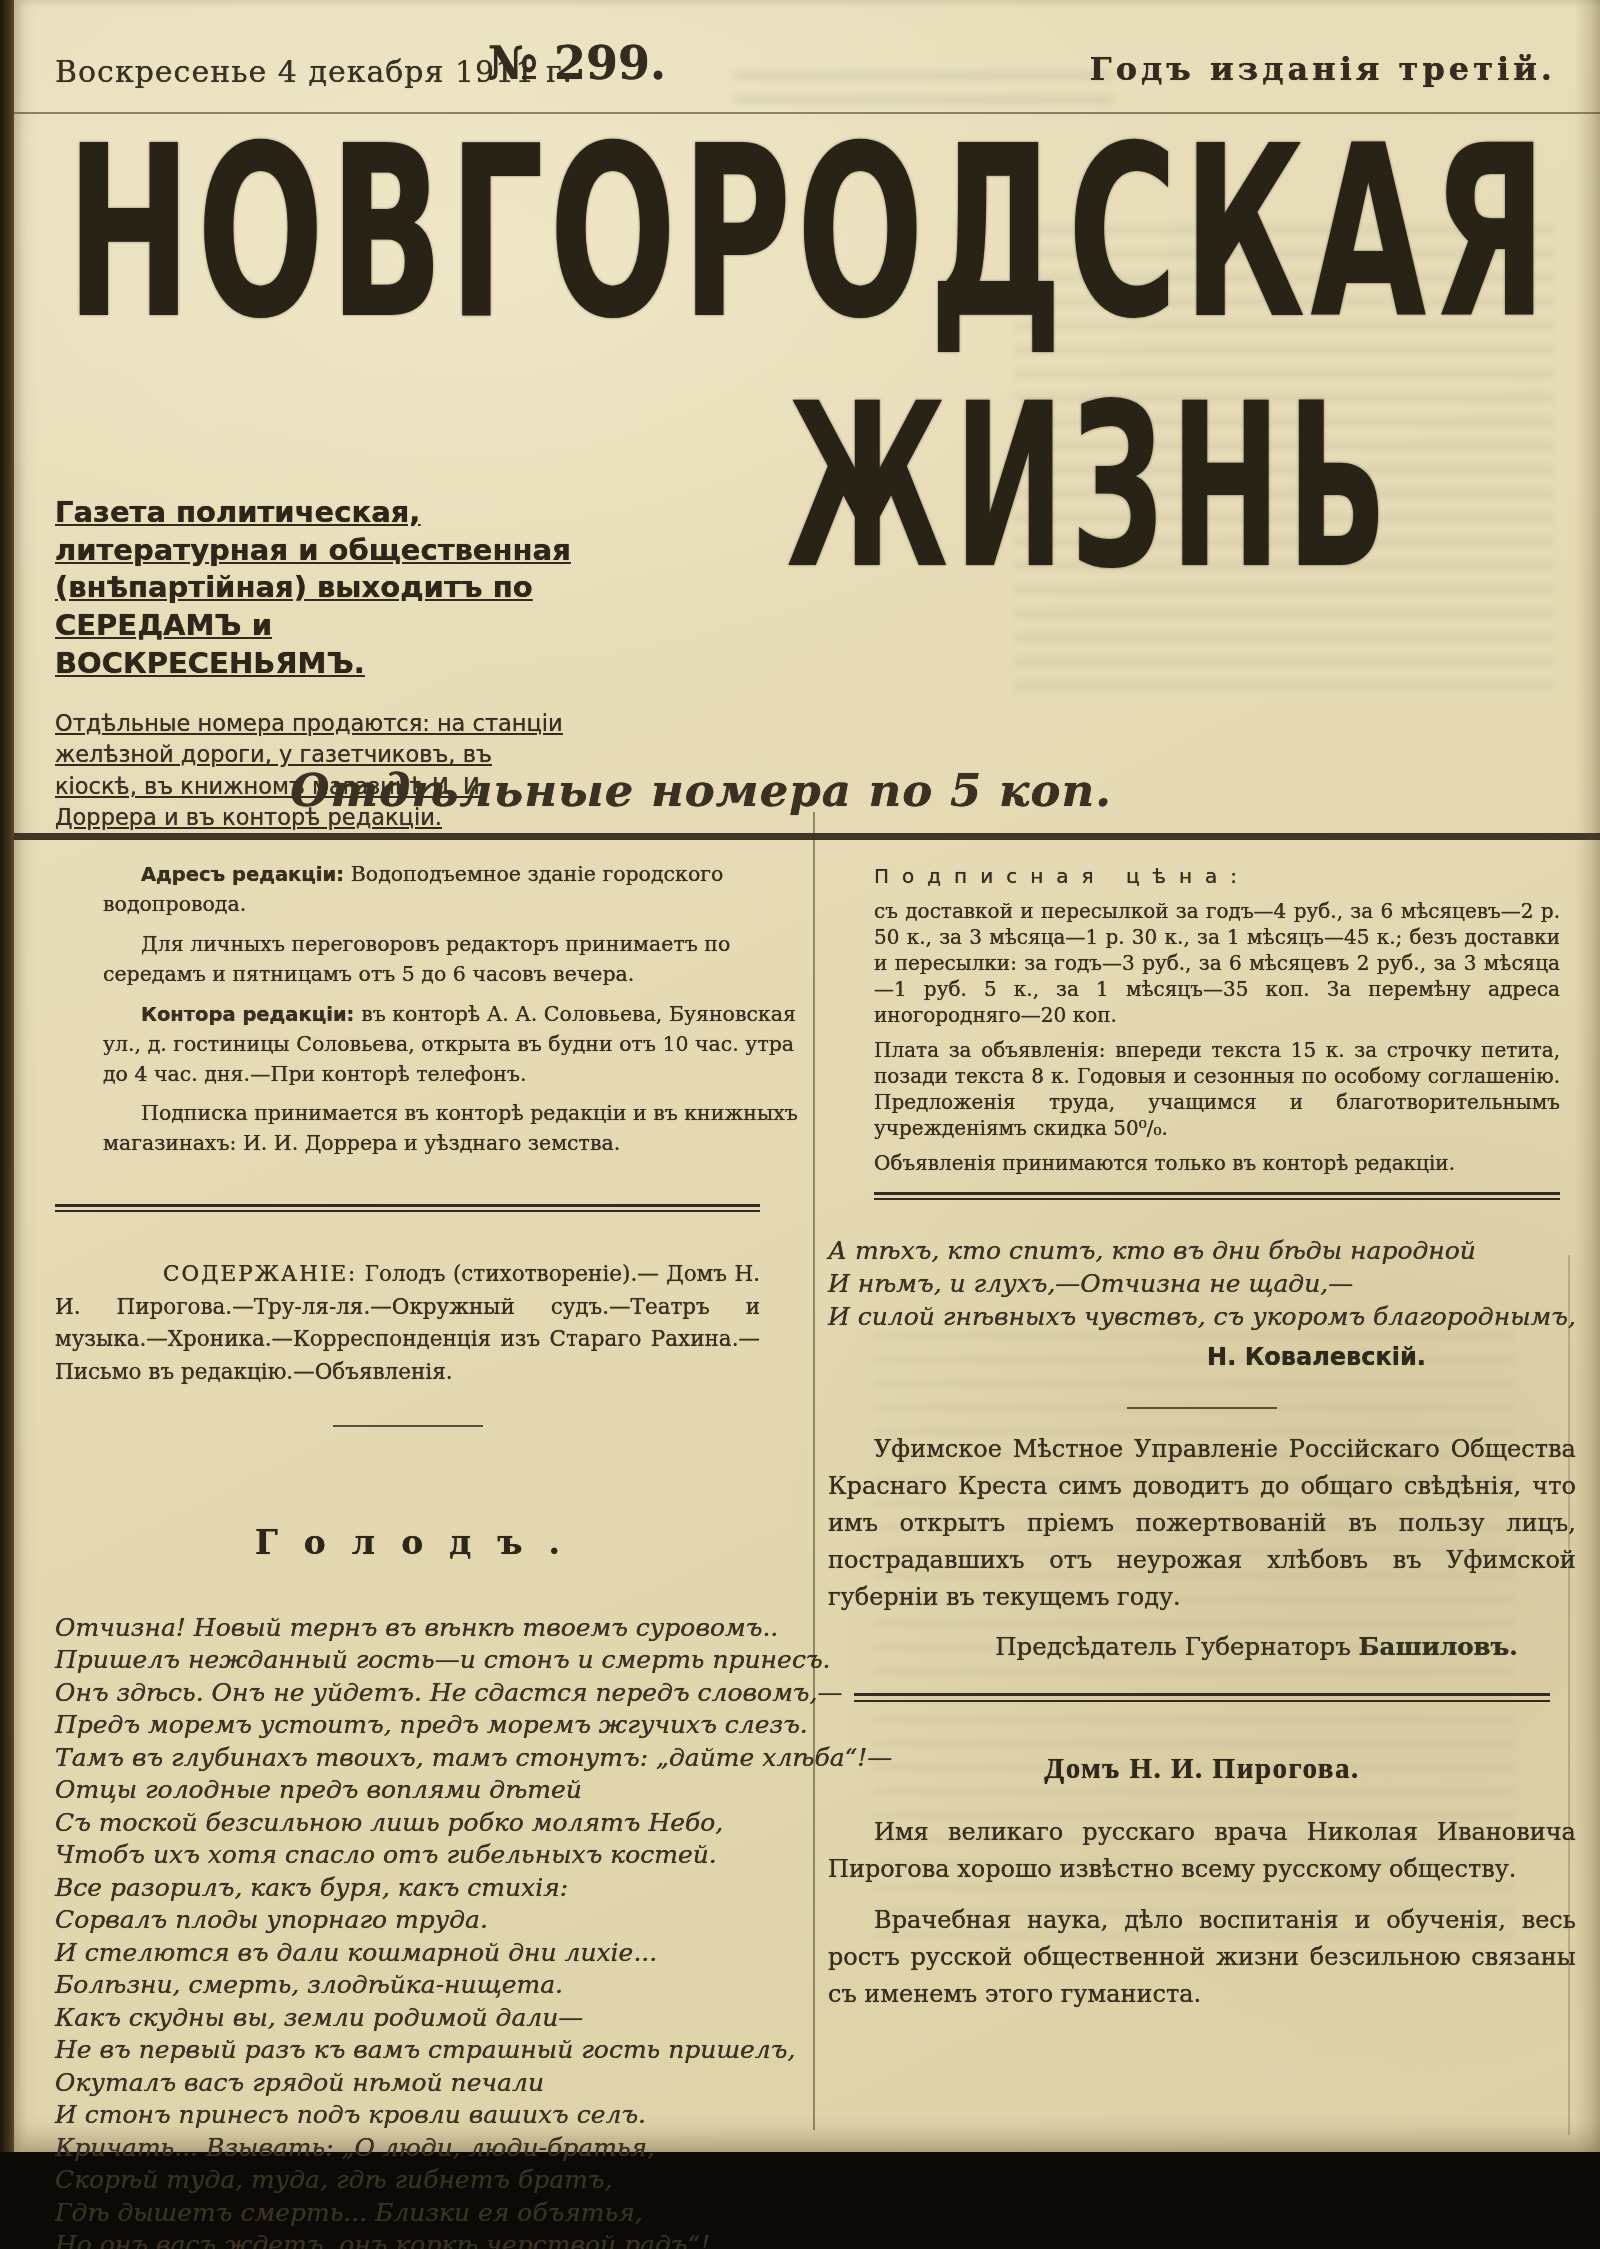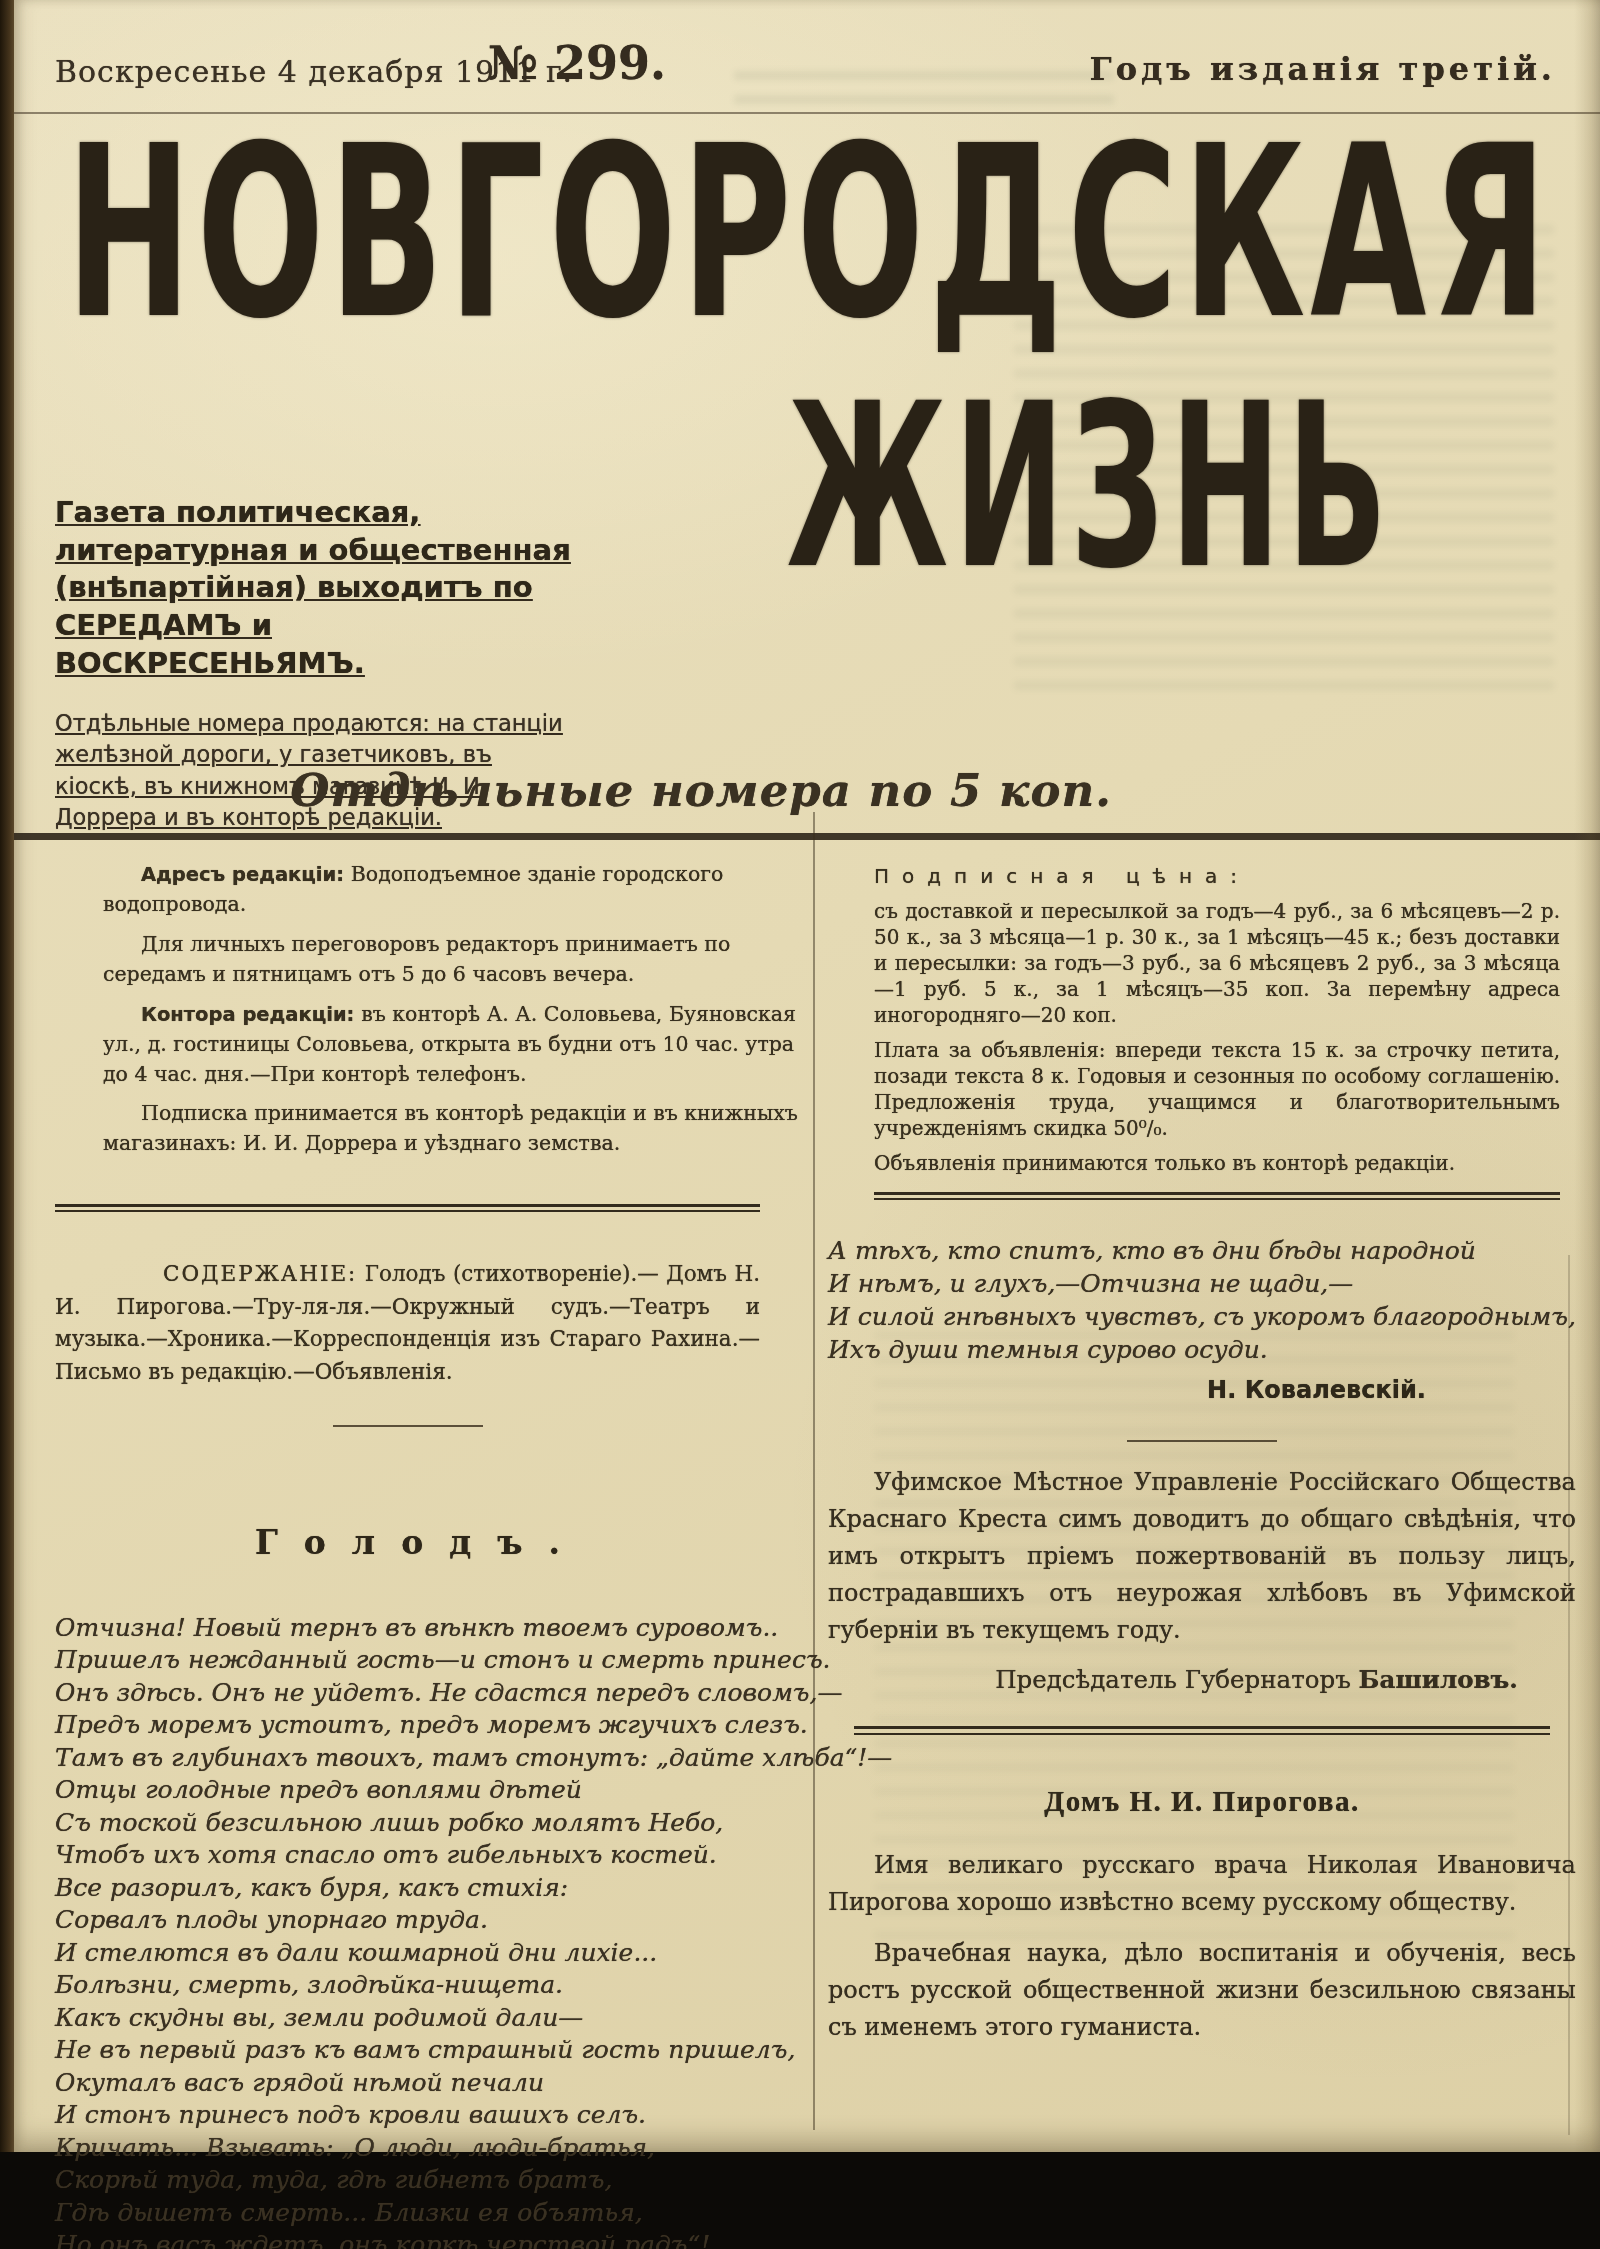--- a/index.html
+++ b/index.html
@@ -197,21 +197,20 @@
 
     <div class="col-right">
       <div class="poem2">
 
           <div class="pline">А тѣхъ, кто спитъ, кто въ дни бѣды народной</div>
 
           <div class="pline">И нѣмъ, и глухъ,—Отчизна не щади,—</div>
 
           <div class="pline">И силой гнѣвныхъ чувствъ, съ укоромъ благороднымъ,</div>
 
-          <div class="pline">Ихъ души темныя сурово осуди.</div>
         </div>
       <div class="poem-author">Н. Ковалевскій.</div>
       <div class="rule-short"></div>
 
       <div class="article">
 
           <p>Уфимское Мѣстное Управленіе Россійскаго Общества Краснаго Креста симъ доводитъ до общаго свѣдѣнія, что имъ открытъ пріемъ пожертвованій въ пользу лицъ, пострадавшихъ отъ неурожая хлѣбовъ въ Уфимской губерніи въ текущемъ году.</p>
 
         </div>
       <div class="signature"><span>Предсѣдатель Губернаторъ </span><b>Башиловъ.</b></div>

